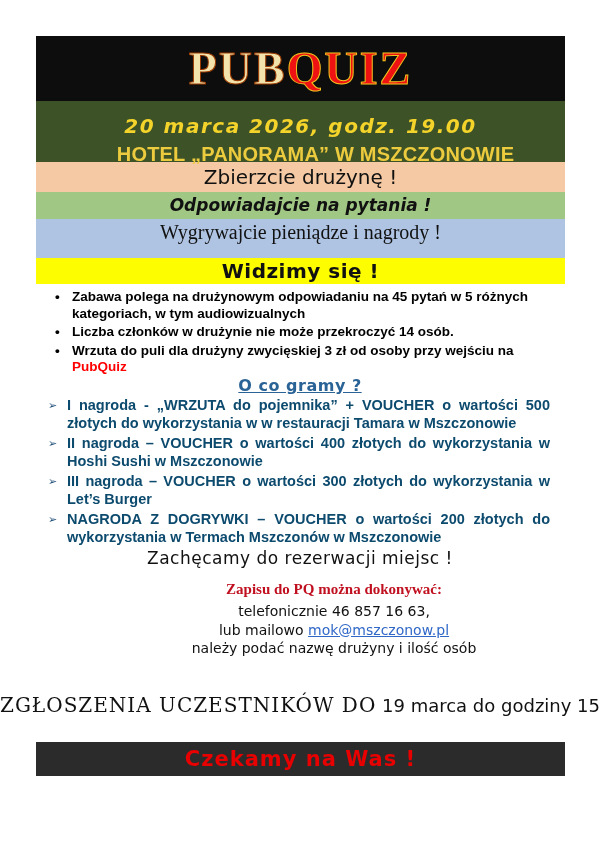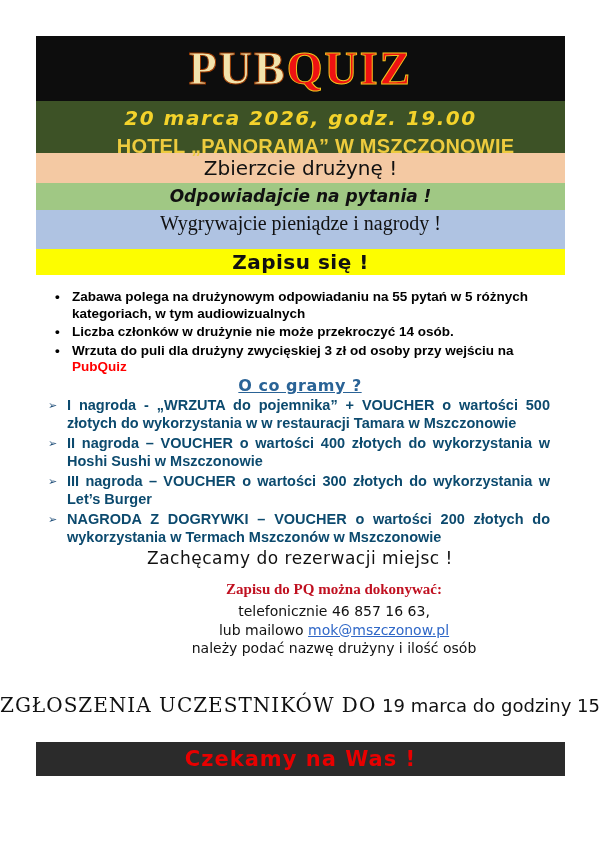--- a/index.html
+++ b/index.html
@@ -10,21 +10,21 @@
 
   
   .bands { position:absolute; left:36px; top:36px; width:529px; }
   .band { width:100%; text-align:center; }
 
   .band-title { background:#0d0d0d; height:65px; display:flex; align-items:center; justify-content:center; }
   .title-text { font-family:"Liberation Serif", serif; font-weight:bold; font-size:46px; letter-spacing:2px; line-height:1; }
   .title-pub  { color:#f2e3ac; -webkit-text-stroke:1px #9b3a00; }
   .title-quiz { color:#ee1212; -webkit-text-stroke:1px #f2c21d; }
 
-  .band-darkgreen { background:#3d5226; height:52px; padding-top:3px; box-sizing:border-box; }
+  .band-darkgreen { background:#3d5226; height:61px; padding-top:11px; box-sizing:border-box; }
   .date-line  { font-family:"DejaVu Sans", sans-serif; font-style:italic; font-weight:bold;
                 color:#f4d32b; font-size:20px; line-height:29px; letter-spacing:1.5px; }
   .venue-line { font-family:"Liberation Sans", sans-serif; font-weight:bold;
                 color:#edcb3e; font-size:20px; line-height:26px; letter-spacing:0.2px;margin-left:30px; }
 
   .band-peach  { background:#f4c9a3; height:30px; font-family:"DejaVu Sans",sans-serif;
                  font-size:20px; line-height:30px; color:#111; }
   .band-lgreen { background:#a0c884; height:27px; font-family:"DejaVu Sans",sans-serif;
                  font-weight:bold; font-style:italic; font-size:17px; line-height:27px; color:#111; }
   .band-lblue  { background:#afc3e2; height:39px; font-family:"Liberation Serif",serif;
@@ -77,27 +77,27 @@
     <div class="band band-title">
       <div class="title-text"><span class="title-pub">PUB</span><span class="title-quiz">QUIZ</span></div>
     </div>
     <div class="band band-darkgreen">
       <div class="date-line">20 marca 2026,  godz. 19.00</div>
       <div class="venue-line">HOTEL „PANORAMA” W MSZCZONOWIE</div>
     </div>
     <div class="band band-peach">Zbierzcie drużynę !</div>
     <div class="band band-lgreen">Odpowiadajcie na pytania !</div>
     <div class="band band-lblue">Wygrywajcie pieniądze i nagrody !</div>
-    <div class="band band-yellow">Zapisu się !</div>
+    <div class="band band-yellow">Widzimy się !</div>
   </div>
 
   <div class="rules">
     <div class="rule-item">
       <span class="rule-marker">•</span>
-      <span class="rule-text">Zabawa polega na drużynowym odpowiadaniu na 55 pytań w 5 różnych kategoriach, w tym audiowizualnych</span>
+      <span class="rule-text">Zabawa polega na drużynowym odpowiadaniu na 45 pytań w 5 różnych kategoriach, w tym audiowizualnych</span>
     </div>
     <div class="rule-item">
       <span class="rule-marker">•</span>
       <span class="rule-text">Liczba członków w drużynie nie może przekroczyć 14 osób.</span>
     </div>
     <div class="rule-item">
       <span class="rule-marker">•</span>
       <span class="rule-text"><span>Wrzuta do puli dla drużyny zwycięskiej 3 zł od osoby przy wejściu na </span><span class="rule-highlight">PubQuiz</span></span>
     </div>
   </div>

